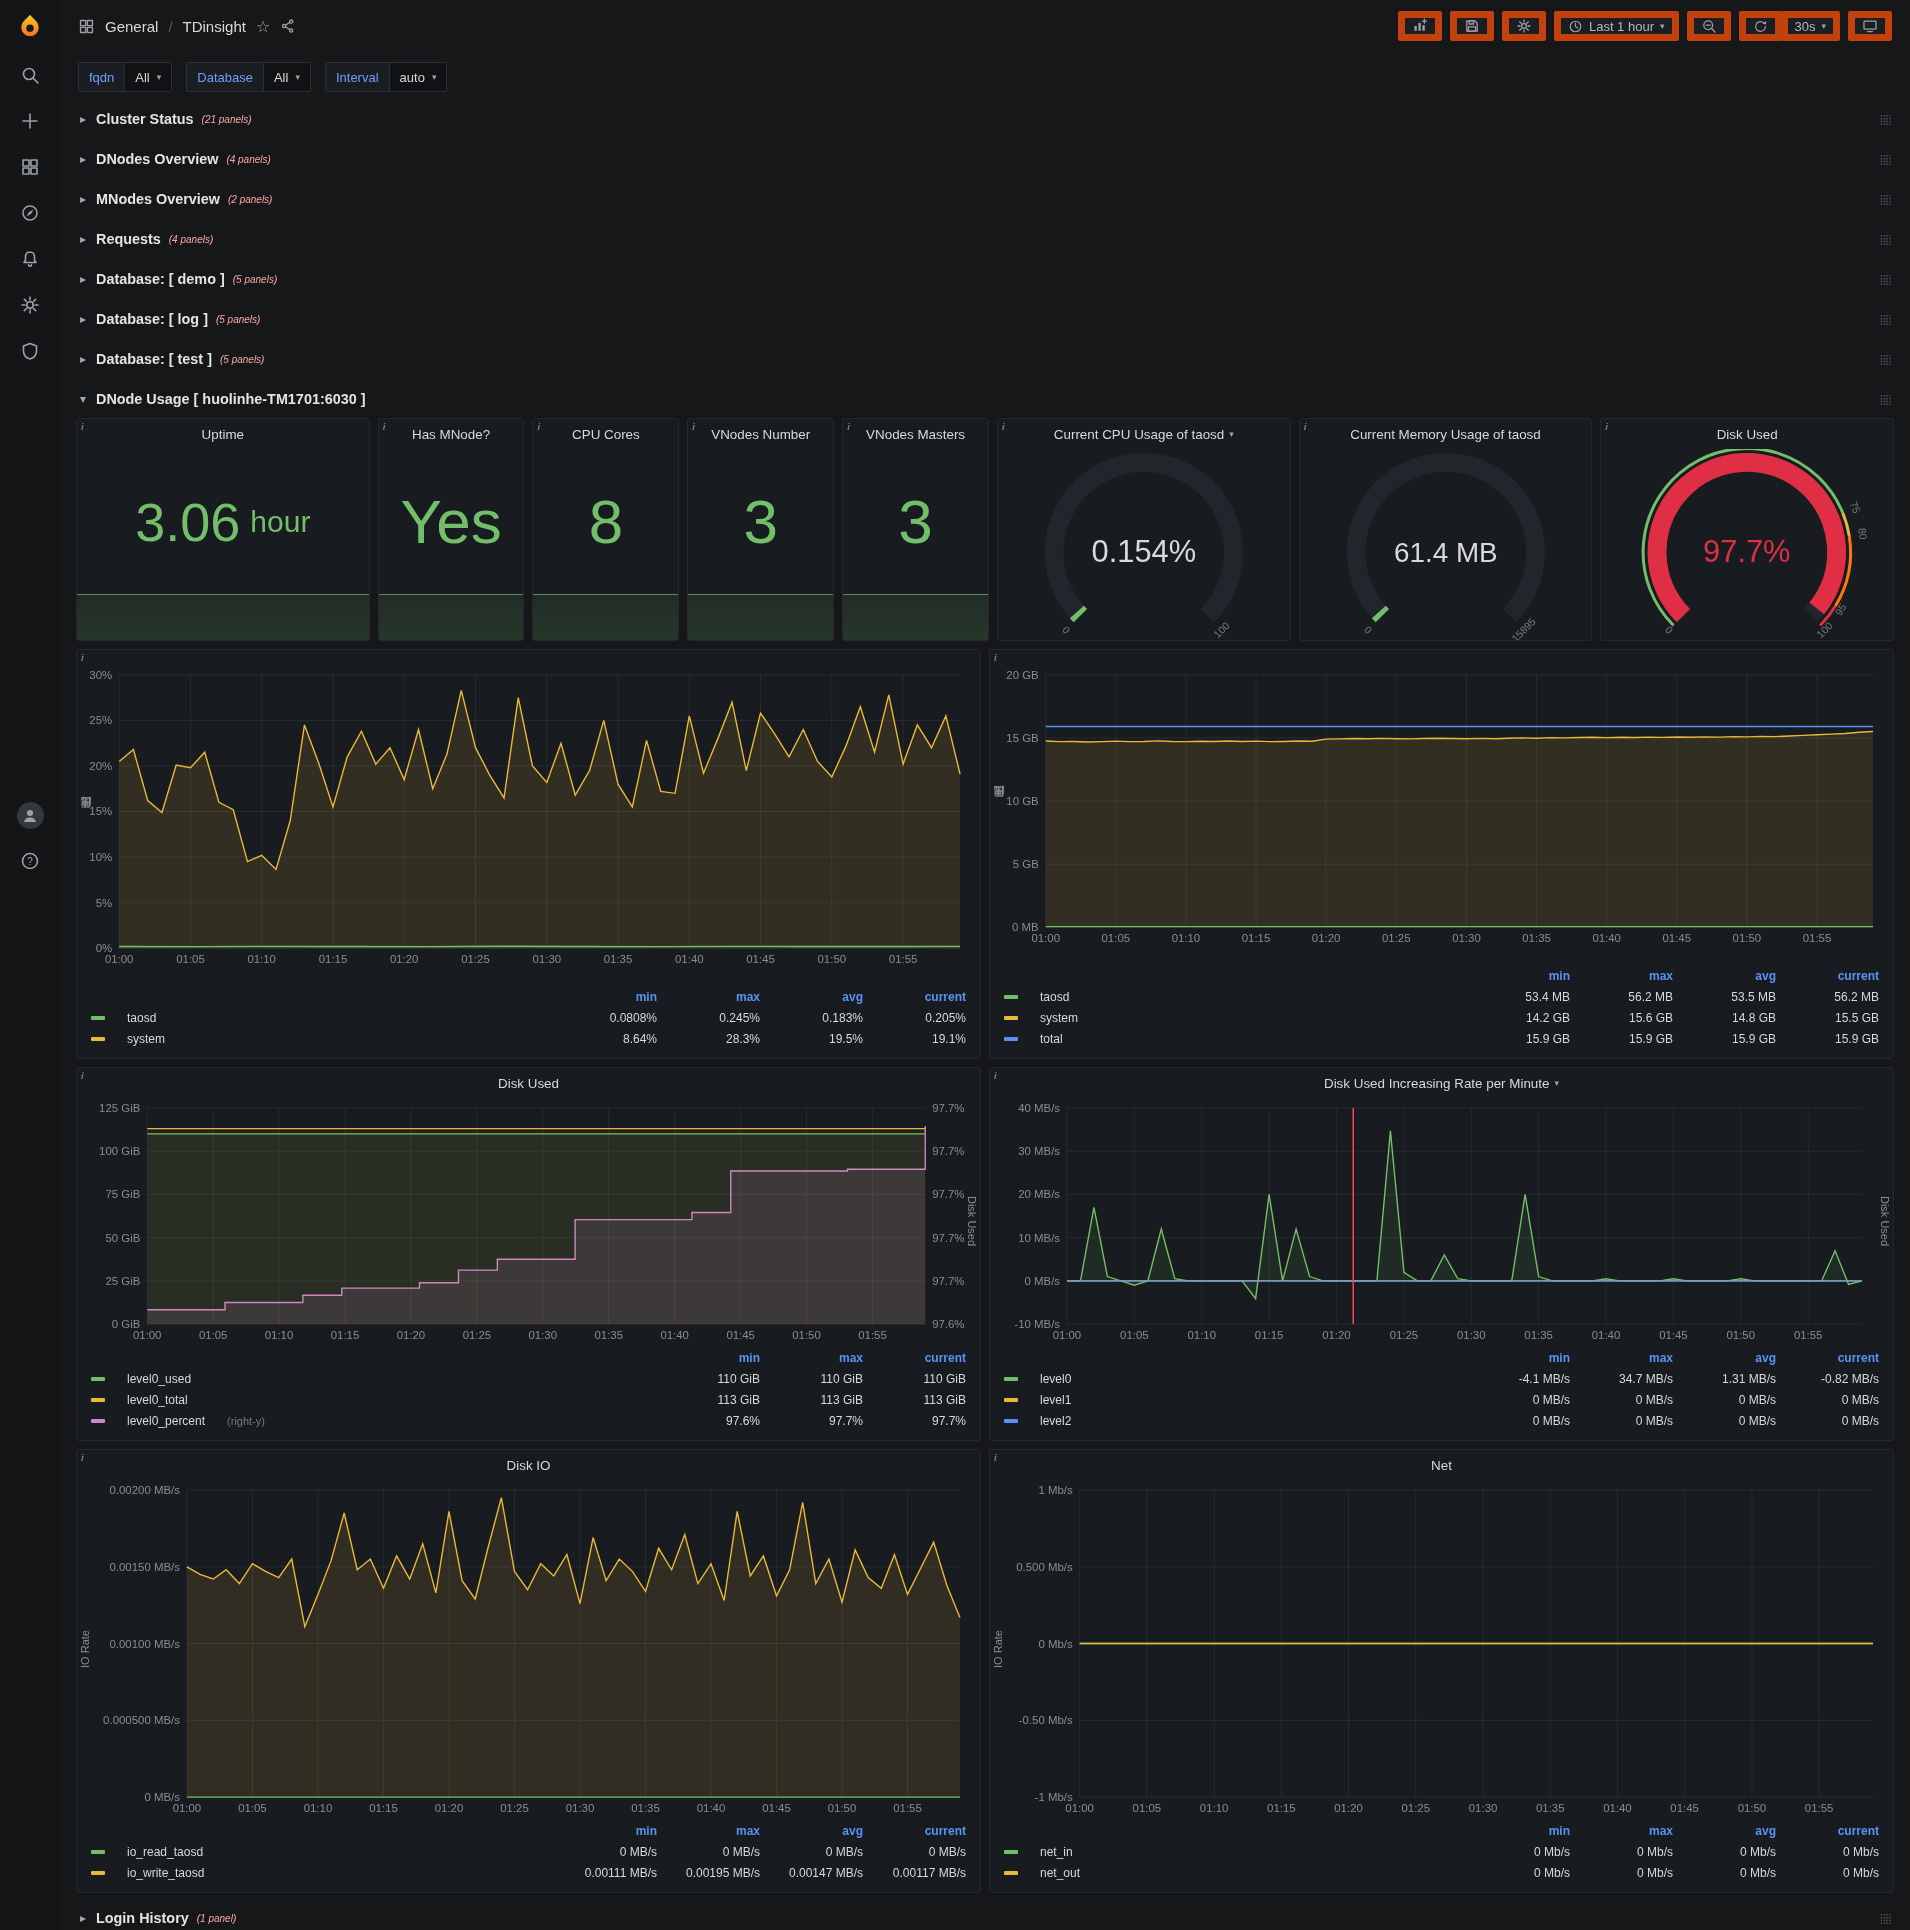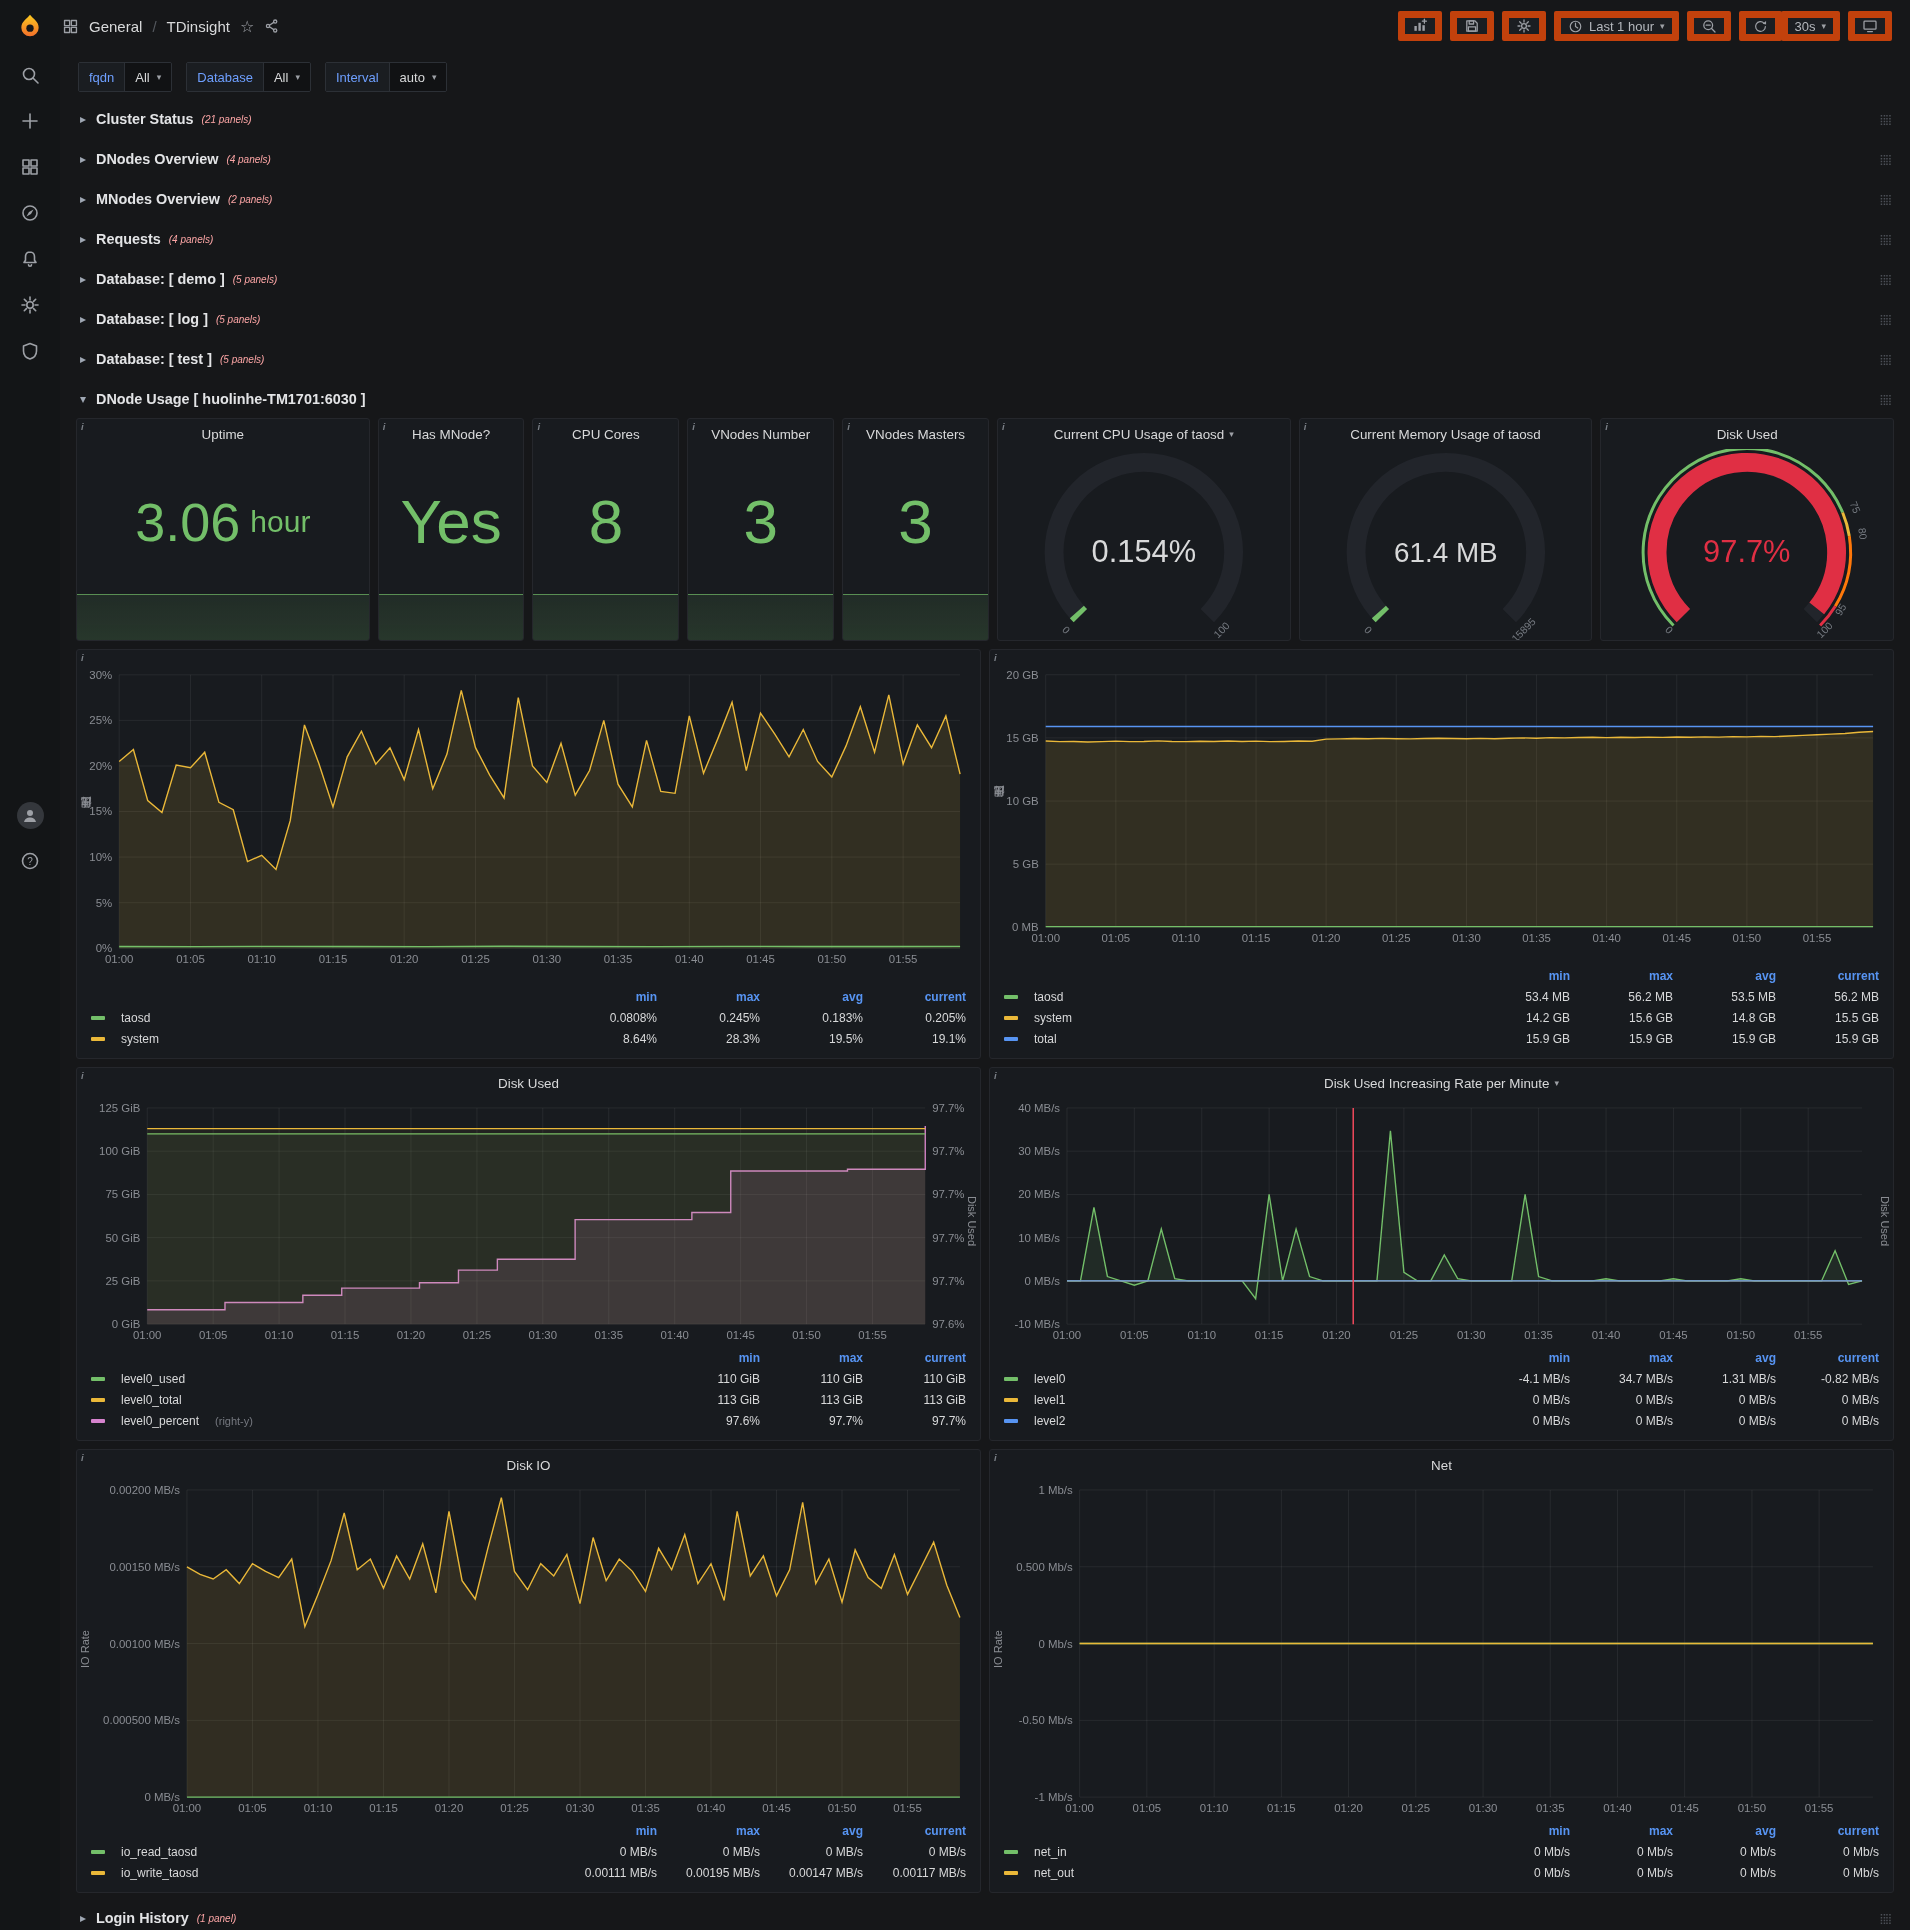--- a/index.html
+++ b/index.html
@@ -14,21 +14,21 @@
   .fill-ic  { fill:#9da0a6; }
 
   
   .sidebar { position:absolute; left:0; top:0; bottom:0; width:60px; background:#131517; z-index:5; }
   .side-logo { width:60px; height:52px; display:flex; align-items:center; justify-content:center; cursor:pointer; }
   .side-icon { width:60px; height:46px; display:flex; align-items:center; justify-content:center; cursor:pointer; }
   .sidebar-bottom { position:absolute; top:792px; left:0; width:60px; }
   .avatar-circle { width:27px; height:27px; border-radius:50%; background:#34373c; display:flex; align-items:center; justify-content:center; overflow:hidden; }
 
   
-  .topbar { position:absolute; left:44px; right:0; top:0; height:52px; display:flex; align-items:center; padding:0 18px; gap:10px; background:#161719; }
+  .topbar { position:absolute; left:60px; right:0; top:0; height:52px; display:flex; align-items:center; padding:0 18px; gap:10px; background:#161719; }
   .breadcrumb { display:flex; align-items:center; gap:10px; font-size:15px; }
   .crumb-sep { color:#55595f; }
   .crumb-star { color:#9da0a6; font-size:16px; cursor:pointer; }
   .topbar-right { margin-left:auto; display:flex; align-items:center; gap:8px; }
   .tb-btn { height:30px; min-width:30px; padding:0 7px; display:flex; align-items:center; justify-content:center; gap:6px;
             background:#1b1e22; border:7px solid #c2410c; border-radius:2px; color:#b4b7bc; font-size:13px; cursor:pointer; }
   .tb-group { display:flex; }
   .tb-group .tb-btn + .tb-btn { margin-left:-1px; }
   .caret { font-size:9px; color:#9da0a6; }
 
@@ -70,21 +70,21 @@
   .chart-svg { width:100%; height:100%; }
   .tick { fill:#8a8d93; font-size:11.5px; }
   .ta-e { text-anchor:end; } .ta-m { text-anchor:middle; }
   .grid { stroke:rgba(255,255,255,0.07); stroke-width:1; }
   .axis-label { position:absolute; font-size:11px; color:#8a8d93; white-space:nowrap; z-index:2; }
   .axis-label.left  { left:2px;  top:50%; transform:translateY(-50%) rotate(180deg); writing-mode:vertical-rl; }
   .axis-label.right { right:2px; top:50%; transform:translateY(-50%); writing-mode:vertical-rl; }
 
   .legend { flex:none; padding:3px 14px 9px; font-size:12px; }
   .lg-row { display:flex; align-items:center; height:21px; }
-  .lg-name { flex:1; display:flex; align-items:center; gap:16px; }
+  .lg-name { flex:1; display:flex; align-items:center; gap:22px; }
   .lg-swatch { width:14px; height:4px; border-radius:1px; flex:none; }
   .lg-series { color:#d8d9da; cursor:pointer; }
   .lg-suffix { color:#767980; font-size:11px; }
   .lg-val { width:103px; text-align:right; color:#d8d9da; }
   .lg-head .lg-val { color:#5794F2; font-weight:600; cursor:pointer; }
 </style>
 </head>
 <body>
 
 <aside class="sidebar">

